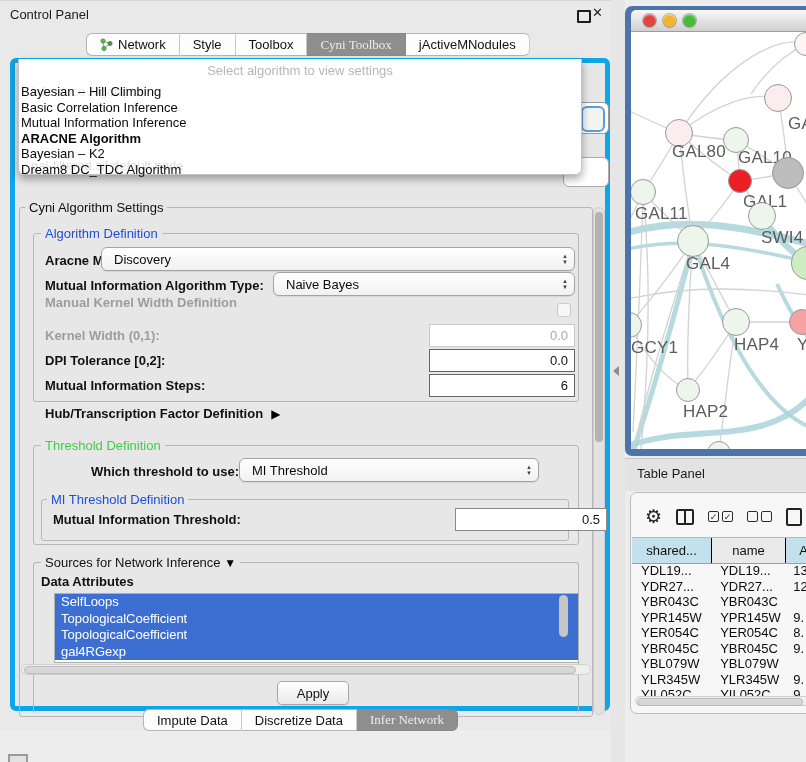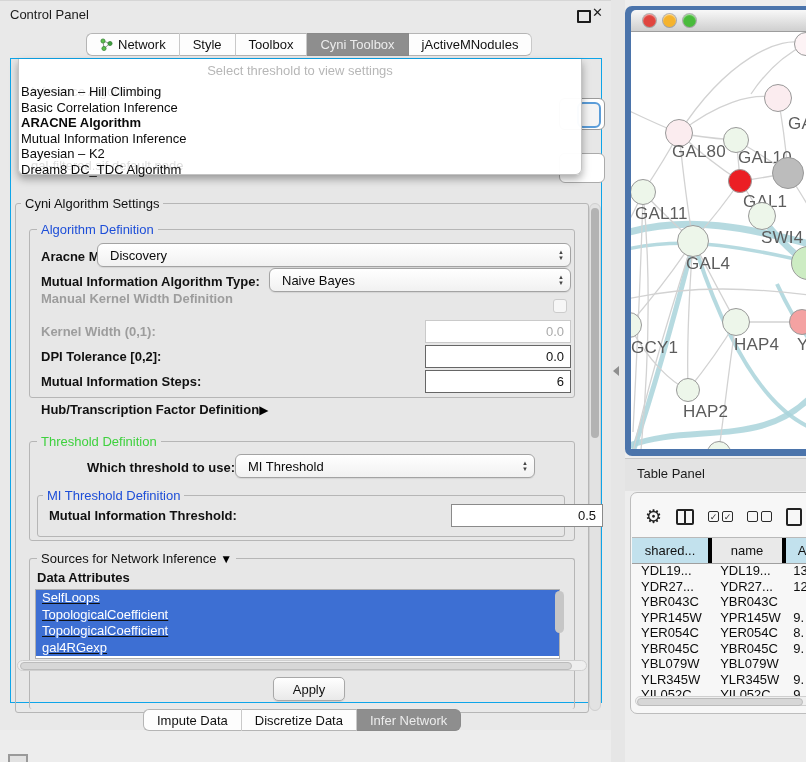--- a/index.html
+++ b/index.html
@@ -23,26 +23,26 @@
   .tabbar{display:flex;align-items:stretch;height:23px;}
   .top-tabs{left:86px;top:32px;}
   .bottom-tabs{left:143px;top:708px;height:22px;}
   .ui-tab{
     display:flex;align-items:center;gap:5px;padding:0 13px;
     background:#fdfdfd;border-top:1px solid #b5b5b5;border-bottom:1px solid #b5b5b5;
     border-right:1px solid #c9c9c9;font-size:13px;color:#111;
   }
   .ui-tab:first-child{border-left:1px solid #b5b5b5;border-radius:6px 0 0 6px;}
   .ui-tab:last-child{border-radius:0 6px 6px 0;}
-  .ui-tab.sel{background:#8e8e8e;color:#ececec;border-color:#8a8a8a;}
+  .ui-tab.sel{background:#8e8e8e;color:#ececec;border-color:#8a8a8a;font-family:Liberation Serif, serif;}
   .tab-ic{display:inline-flex;width:13px;height:13px;}
 
   
   .cp-body{left:10px;top:57px;width:590px;height:643px;background:#e7e7e7;
-    border:1px solid #0ea5e9;border-radius:0;}
+    border:5px solid #0ea5e9;border-radius:6px;}
   .cp-body > *{position:absolute;}
 
   
   .frag-combo{left:548px;top:39px;width:44px;height:30px;border:1px solid #9a9a9a;border-radius:6px;background:#fff;}
   .frag-focus{left:566px;top:43px;width:20px;height:22px;border:2px solid #5b9dd9;border-radius:6px;background:#f4f4f4;}
   .frag-combo2{left:548px;top:94px;width:44px;height:28px;border:1px solid #ababab;border-radius:6px;background:#fff;}
 
   
   .popup{position:absolute;left:18px;top:58px;width:562px;height:115px;
     background:rgba(255,255,255,0.97);border:1px solid #c4c4c4;border-top:none;
@@ -83,21 +83,21 @@
   .vsb{width:12px;background:#e2e2e2;border:1px solid #cfcfcf;border-radius:6px;box-sizing:border-box;}
   .vsb-thumb{position:absolute;left:1px;width:8px;background:#b3b3b3;border-radius:5px;}
   .hsb{background:#efefef;border:1px solid #cfcfcf;border-radius:6px;box-sizing:border-box;}
   .hsb-thumb{position:absolute;top:1px;height:8px;background:#d7d7d7;border:1px solid #bcbcbc;border-radius:5px;box-sizing:border-box;}
 
   
   .attr-list{background:#fff;border:1px solid #b0b0b0;overflow:hidden;}
   .attr-item{height:16.5px;line-height:16.5px;background:#3d6fd3;color:#fff;font-size:13px;padding-left:6px;}
   .attr-sb{position:absolute;right:2px;top:2px;width:9px;height:42px;background:#c6c6c6;border-radius:5px;}
 
-  .hub-row{display:flex;align-items:center;font-size:13px;font-weight:bold;}
+  .hub-row{display:flex;align-items:center;gap:8px;font-size:13px;font-weight:bold;}
   .tri{font-size:12px;font-weight:normal;color:#000;}
 
   .apply-btn{width:70px;height:22px;border:1px solid #a8a8a8;border-radius:5px;
     background:linear-gradient(#ffffff,#e9e9e9);display:flex;align-items:center;justify-content:center;
     font-size:13px;color:#111;box-shadow:0 1px 1px rgba(0,0,0,0.1);}
 
   
   .splitter{left:611px;top:0;width:14px;height:762px;background:#e6e6e6;}
   .split-handle{left:613px;top:366px;width:0;height:0;border-top:5px solid transparent;
     border-bottom:5px solid transparent;border-right:6px solid #8f8f8f;}
@@ -121,21 +121,21 @@
   .tp-toolbar{position:absolute;left:14px;top:12px;display:flex;align-items:center;gap:14px;}
   .ic-gear::before{content:"⚙";font-size:19px;color:#222;}
   .ic-split{width:18px;height:16px;border:2px solid #222;border-radius:2px;position:relative;box-sizing:border-box;}
   .ic-split::after{content:"";position:absolute;left:6px;top:0;width:2px;height:12px;background:#222;}
   .cb-pair{display:flex;gap:3px;}
   .cb{width:11px;height:11px;border:1.5px solid #2b2b2b;border-radius:2px;box-sizing:border-box;
     display:flex;align-items:center;justify-content:center;font-size:9px;color:#2b2b2b;}
   .cb.on::before{content:"✓";font-weight:bold;}
   .ic-doc{width:16px;height:18px;border:2px solid #222;border-radius:2px;box-sizing:border-box;}
   .tbl-header{position:absolute;left:1px;top:44px;display:flex;height:25px;border-top:1px solid #b9b9b9;border-bottom:1px solid #9f9f9f;}
-  .th{box-sizing:border-box;border-right:4px solid #000000;background:#e9e9e9;
+  .th{box-sizing:border-box;border-right:1px solid #000000;background:#e9e9e9;
     display:flex;align-items:center;justify-content:center;font-size:13px;color:#111;}
   .th.hl{background:#c2e1ed;}
   .tbl-body{position:absolute;left:1px;top:70px;width:188px;height:133px;overflow:hidden;}
   .tr{display:flex;height:15.5px;align-items:center;}
   .td{box-sizing:border-box;padding-left:9px;font-size:13px;color:#0d0d0d;white-space:nowrap;overflow:hidden;}
   .tp-hsb{position:absolute;left:4px;top:203px;width:180px;height:10px;}
   .tp-hsb .hsb-thumb{left:1px;width:166px;}
 
   
   .dock-icon{left:8px;top:754px;width:20px;height:14px;border:2px solid #9a9a9a;background:#e2e2e2;box-sizing:border-box;}
@@ -245,46 +245,46 @@
     </div>
 
     <div class="grp" style="left:18px;top:499px;width:544px;height:150px;border-bottom:none;"></div>
     <span class="grp-legend" style="left:26px;top:492px;">
       <span>Sources for Network Inference</span>
       <span class="tri">▼</span>
     </span>
 
     <span class="lbl bold" style="left:26px;top:511px;">Data Attributes</span>
 
-    <div class="attr-list" style="left:24px;top:530px;width:523px;height:68px;position:absolute;text-decoration:underline;">
+    <div class="attr-list" style="left:39px;top:530px;width:523px;height:68px;position:absolute;">
         <div class="attr-item" style="background: rgb(61, 111, 211);">SelfLoops</div>
         <div class="attr-item" style="background: rgb(61, 111, 211);">TopologicalCoefficient</div>
         <div class="attr-item" style="background: rgb(61, 111, 211);">TopologicalCoefficient</div>
         <div class="attr-item" style="background: rgb(61, 111, 211);">gal4RGexp</div>
       </div>
     <div class="attr-sb" style="left:544px;top:532px;"></div>
 
     <div class="hsb" style="left:6px;top:601px;width:570px;height:11px;">
       <div class="hsb-thumb" style="left:2px;width:552px;"></div>
     </div>
 
     <div class="apply-btn" style="left:262px;top:618px;">
       <span>Apply</span>
     </div>
   </div>
 
   <div class="popup">
     <div class="ghost ghost1">Inference Algorithm</div>
     <div class="ghost ghost2">gal-filtered.sif default node</div>
-    <div class="popup-ph">Select threshold to view settings</div>
+    <div class="popup-ph">Select algorithm to view settings</div>
     <div class="alg-list">
         <div class="alg-item">Bayesian – Hill Climbing</div>
         <div class="alg-item">Basic Correlation Inference</div>
+        <div class="alg-item">Mutual Information Inference</div>
         <div class="alg-item b">ARACNE Algorithm</div>
-        <div class="alg-item">Mutual Information Inference</div>
         <div class="alg-item">Bayesian – K2</div>
         <div class="alg-item">Dream8 DC_TDC Algorithm</div>
       </div>
   </div>
 
   <div class="abs tabbar bottom-tabs">
       <div class="ui-tab">
         <span>Impute Data</span>
       </div>
       <div class="ui-tab">

